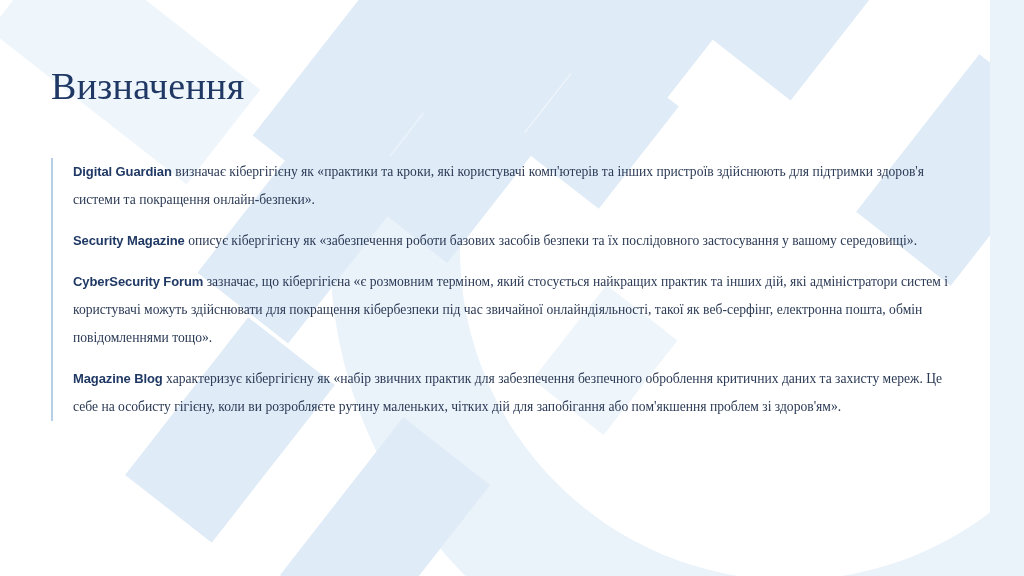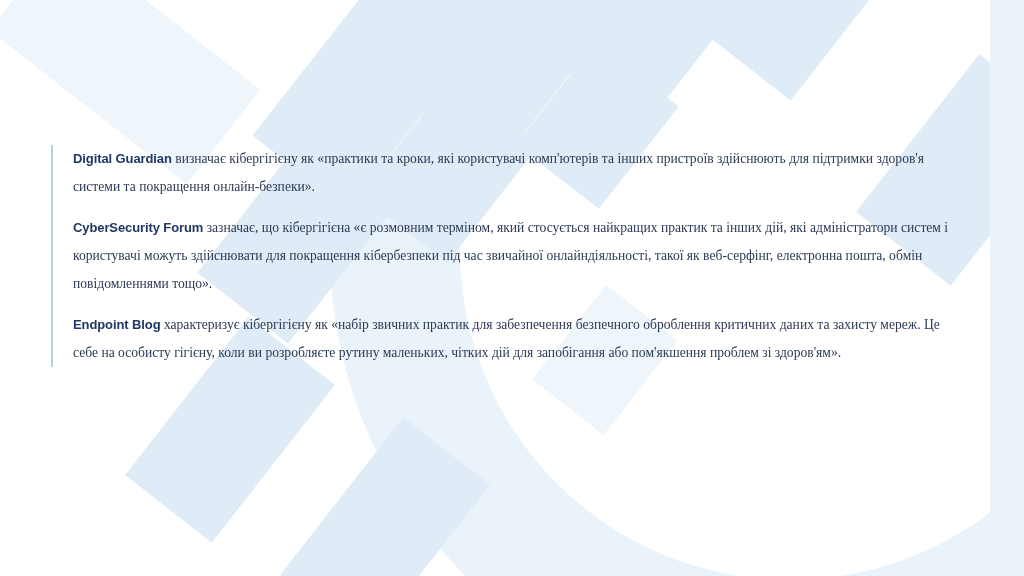--- a/index.html
+++ b/index.html
@@ -63,21 +63,21 @@
     font-size: 13.5px;
     line-height: 20px;
     font-weight: 700;
     color: #2b3a55;
   }
 
   
   .quote-block {
     position: absolute;
     left: 51px;
-    top: 145px;
+    top: 158px;
     width: 910px;
     border-left: 2px solid #b7cfe4;
     padding-left: 20px;
     box-sizing: border-box;
   }
 
   .quote-item {
     margin: 0 0 13px 0;
     font-family: "Liberation Serif", serif;
     font-size: 13.6px;
@@ -141,34 +141,38 @@
         <rect x="0" y="0" width="250" height="120" transform="rotate(38 125 60)"></rect>
         <rect x="560" y="300" width="90" height="120" transform="rotate(38 605 360)"></rect>
       </g>
 
       <rect x="990" y="0" width="34" height="576" fill="#eaf2fa"></rect>
     </g>
   </svg>
 
   <div id="content">
 
+    <h1 class="slide-title">Визначення</h1>
 
 
     <div class="quote-block">
 
       <p class="quote-item">
         <span class="src-name">Digital Guardian</span><span> визначає кібергігієну як «практики та кроки, які користувачі комп'ютерів та інших пристроїв здійснюють для підтримки здоров'я системи та покращення онлайн-безпеки».</span>
       </p>
 
+      <p class="quote-item">
+        <span class="src-name">Security Magazine</span><span> описує кібергігієну як «забезпечення роботи базових засобів безпеки та їх послідовного застосування у вашому середовищі».</span>
+      </p>
 
       <p class="quote-item">
         <span class="src-name">CyberSecurity Forum</span><span> зазначає, що кібергігієна «є розмовним терміном, який стосується найкращих практик та інших дій, які адміністратори систем і користувачі можуть здійснювати для покращення кібербезпеки під час звичайної онлайндіяльності, такої як веб-серфінг, електронна пошта, обмін повідомленнями тощо».</span>
       </p>
 
       <p class="quote-item">
-        <span class="src-name">Endpoint Blog</span><span> характеризує кібергігієну як «набір звичних практик для забезпечення безпечного оброблення критичних даних та захисту мереж. Це себе на особисту гігієну, коли ви розробляєте рутину маленьких, чітких дій для запобігання або пом'якшення проблем зі здоров'ям».</span>
+        <span class="src-name">Magazine Blog</span><span> характеризує кібергігієну як «набір звичних практик для забезпечення безпечного оброблення критичних даних та захисту мереж. Це себе на особисту гігієну, коли ви розробляєте рутину маленьких, чітких дій для запобігання або пом'якшення проблем зі здоров'ям».</span>
       </p>
 
     </div>
 
 
   </div>
 </div>
 
 </body></html>

